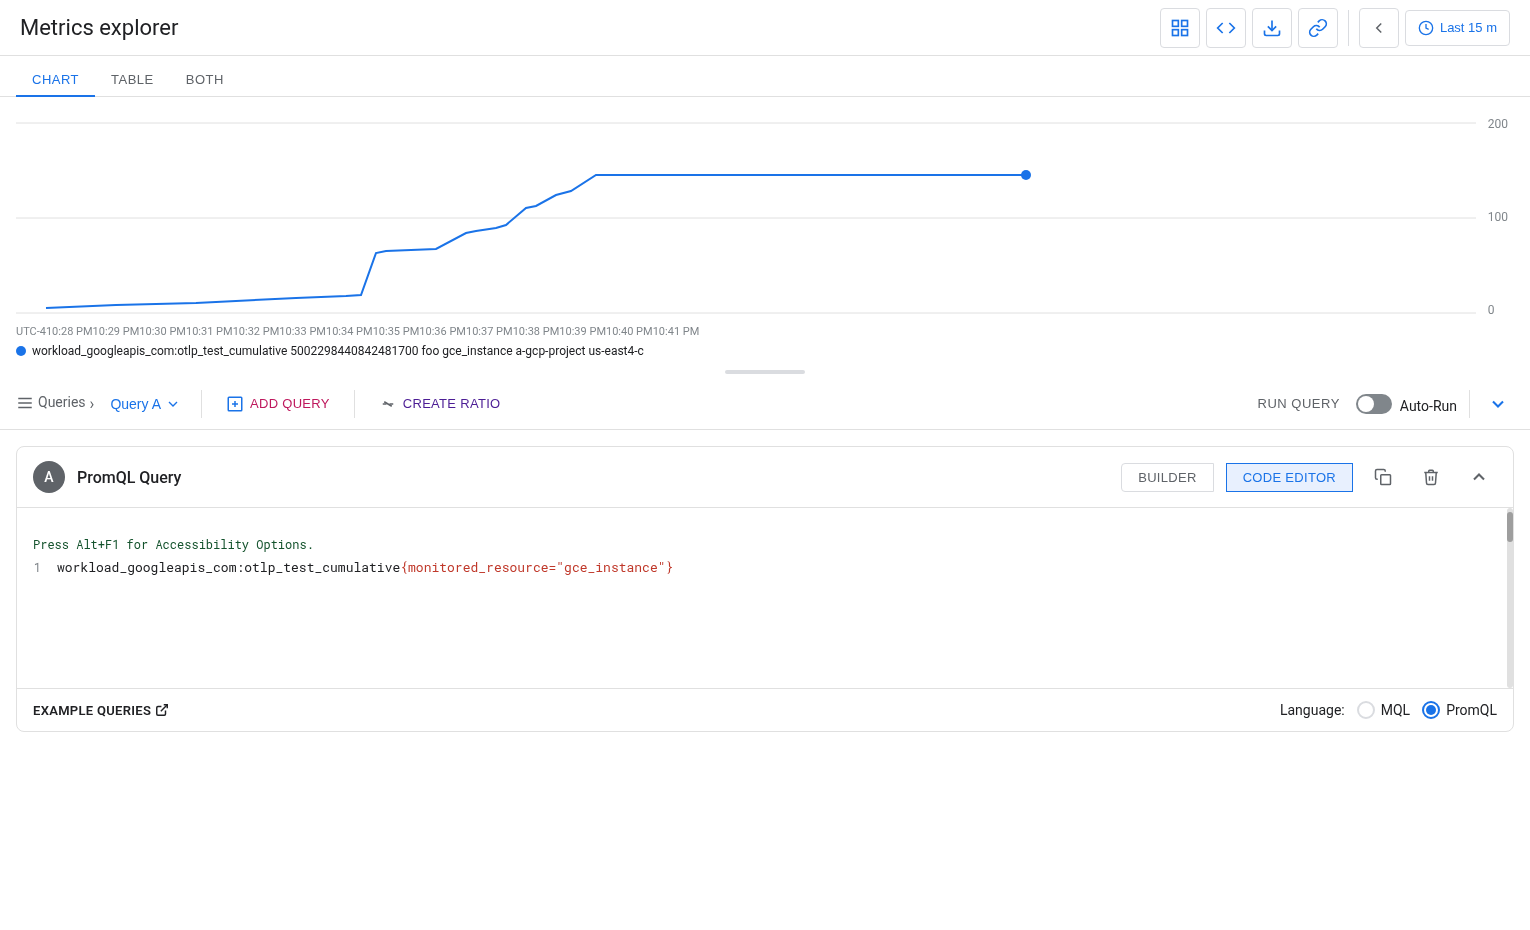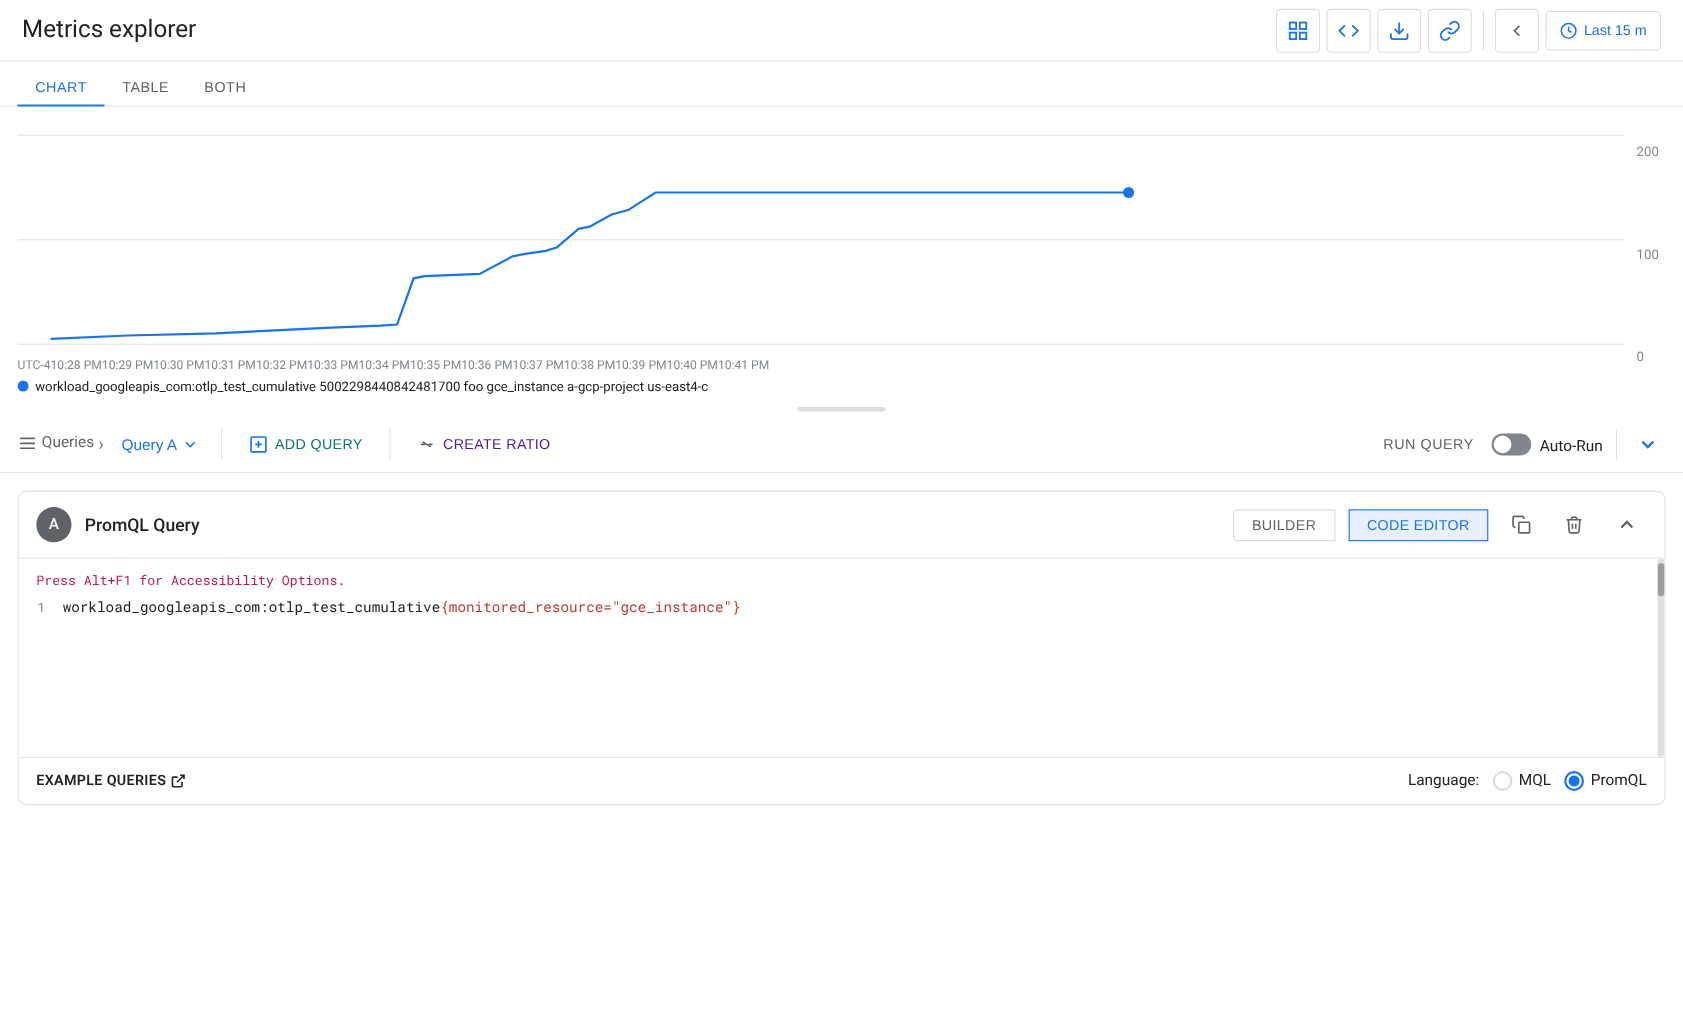--- a/index.html
+++ b/index.html
@@ -154,21 +154,21 @@
       border: none;
       background: none;
     }
     .add-query-btn {
       display: flex;
       align-items: center;
       gap: 6px;
       padding: 6px 12px;
       font-size: 13px;
       font-weight: 500;
-      color: #0f766e;
+      color: #be185d;
       border: none;
       background: none;
       cursor: pointer;
       letter-spacing: 0.3px;
     }
     .separator-v {
       width: 1px;
       height: 28px;
       background: #e0e0e0;
       margin: 0 4px;
@@ -312,21 +312,22 @@
       padding: 8px 0;
       font-family: 'Roboto Mono', 'Courier New', monospace;
       font-size: 13px;
       background: #fff;
       min-height: 160px;
       position: relative;
     }
     .code-accessibility-hint {
       padding: 4px 16px;
       font-size: 12px;
-      color: #be185d;
+      color: #14532d;
+      margin-top: 16px;
     }
     .code-line {
       display: flex;
       align-items: baseline;
       padding: 2px 0;
     }
     .line-number {
       width: 40px;
       text-align: right;
       padding-right: 16px;
@@ -469,21 +470,21 @@
 
 <div class="tab-bar">
   <button class="tab-btn active">CHART</button>
   <button class="tab-btn">TABLE</button>
   <button class="tab-btn">BOTH</button>
 </div>
 
 <div class="chart-area">
   <div style="position:relative;">
 
-    <div style="position:absolute;right:6px;top:18px;font-size:12px;color:#80868b;display:flex;flex-direction:column;justify-content:space-between;height:200px;z-index:2;">
+    <div style="position:absolute;right:6px;top:4px;font-size:12px;color:#80868b;display:flex;flex-direction:column;justify-content:space-between;height:200px;z-index:2;">
       <span>200</span>
       <span>100</span>
       <span>0</span>
     </div>
 
     <svg width="1490" height="210" viewBox="0 0 1490 210" style="display:block;">
 
       <line x1="0" y1="10" x2="1460" y2="10" stroke="#e0e0e0" stroke-width="1"></line>
       <line x1="0" y1="105" x2="1460" y2="105" stroke="#e0e0e0" stroke-width="1"></line>
       <line x1="0" y1="200" x2="1460" y2="200" stroke="#e0e0e0" stroke-width="1"></line>

